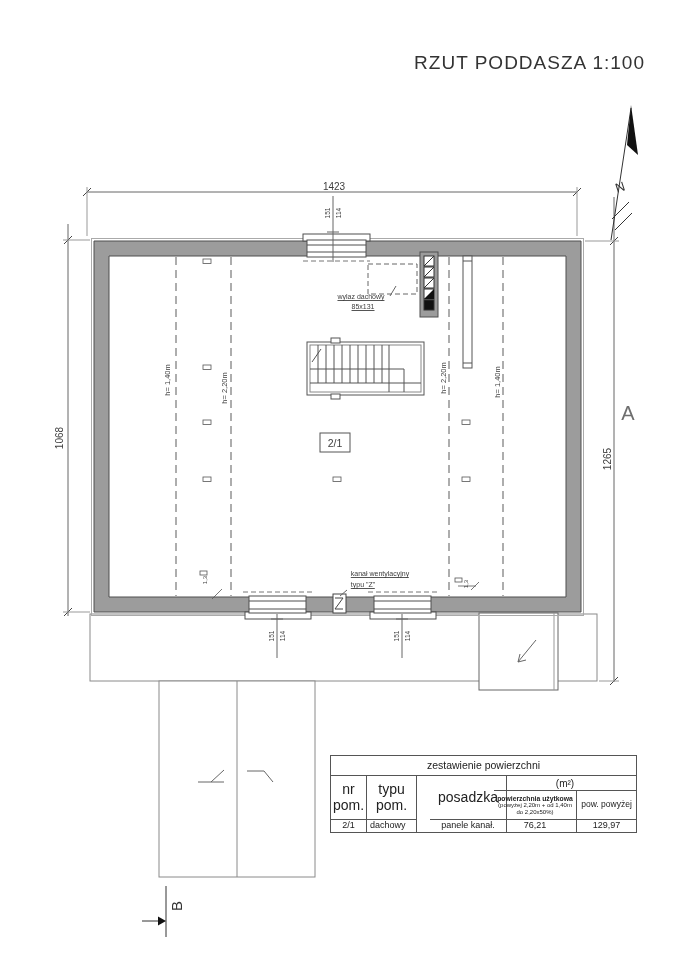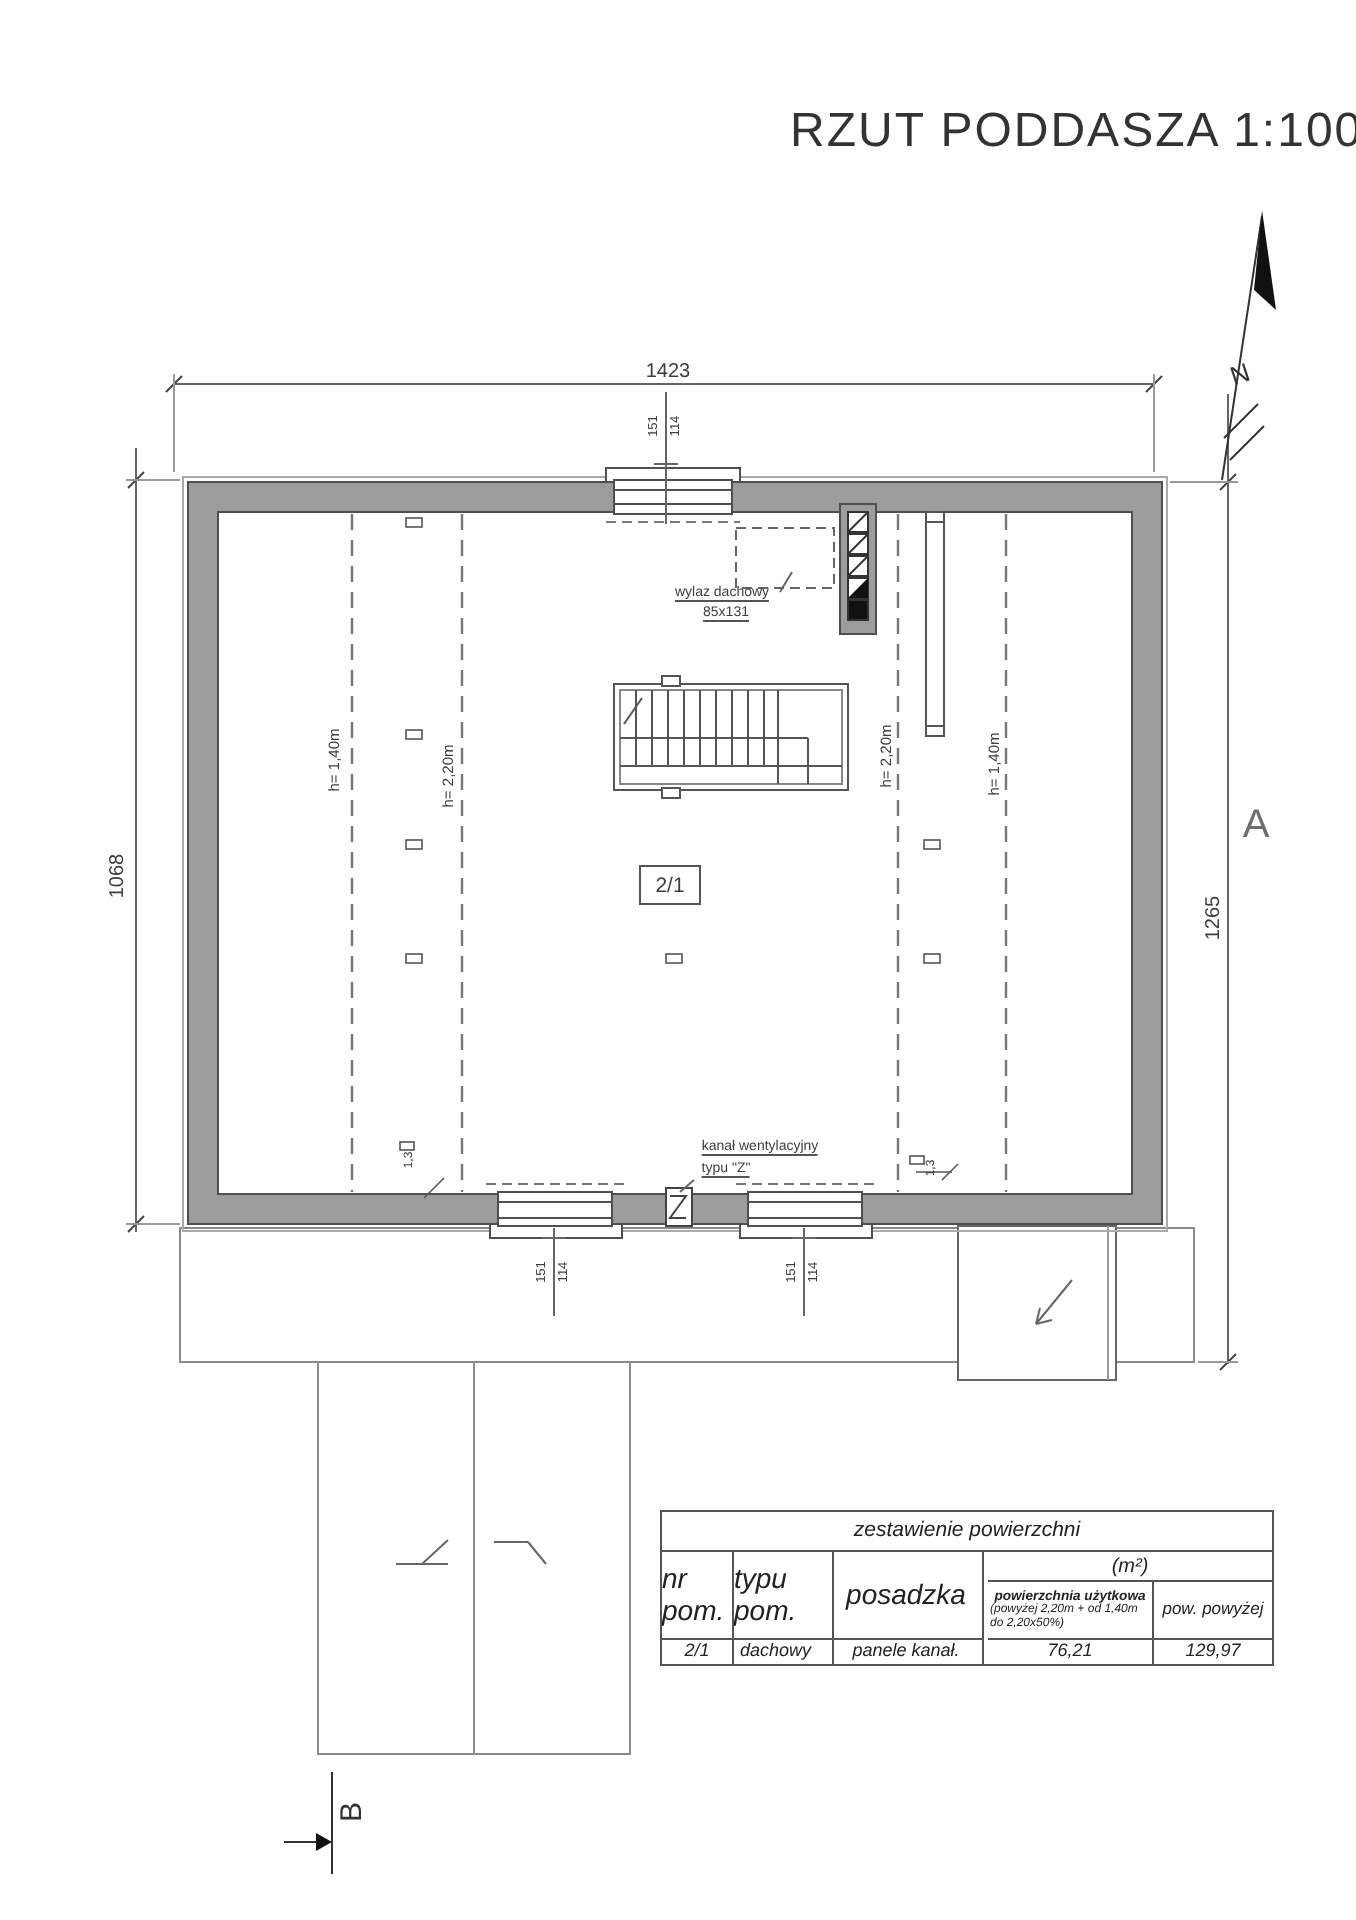--- a/index.html
+++ b/index.html
@@ -7,36 +7,36 @@
         font-family:"Liberation Sans", sans-serif;color:#3d3d3d;}
   svg{position:absolute;left:0;top:0;}
   .lab{position:absolute;white-space:nowrap;color:#3d3d3d;}
   .ctr{transform:translate(-50%,-50%);}
   .vrt{transform:translate(-50%,-50%) rotate(-90deg);}
   .dim{font-size:10px;}
   .sm{font-size:6.5px;}
   .xs{font-size:6px;}
   .h-lab{font-size:7.5px;}
   .note{font-size:7px;border-bottom:1px solid #555;padding-bottom:0px;}
-  .title{font-size:24px;letter-spacing:1px;color:#333;text-align:right;width:250px;}
+  .title{font-size:19px;letter-spacing:1px;color:#333;text-align:right;width:250px;}
   .sec{font-size:20px;color:#6e6e6e;}
   .secB{font-size:15px;color:#333;transform:translate(-50%,-50%) rotate(-90deg);}
   .north{font-size:13px;color:#333;transform:translate(-50%,-50%) rotate(-18deg);}
   .roomtag{font-size:10.5px;}
   .watermark{font-size:34px;font-weight:bold;letter-spacing:3px;color:#d4d4d4;
              -webkit-text-stroke:1px #ededed;text-shadow:0 0 1px #f2f2f2;}
   
   .atable{position:absolute;left:330px;top:755px;width:307px;height:78px;
           border:1px solid #555;box-sizing:border-box;font-size:9px;color:#222;}
   .tc{position:absolute;box-sizing:border-box;display:flex;align-items:center;
-      justify-content:center;text-align:left;line-height:1.1;font-style:italic;}
+      justify-content:center;text-align:center;line-height:1.1;}
   .bb{border-bottom:1px solid #555;} .br{border-right:1px solid #555;}
   .bt{border-top:1px solid #555;}
   .t-title{left:0;top:0;width:305px;height:20px;font-size:10.5px;}
-  .c1{left:0;width:36px;} .c2{left:36px;width:50px;} .c3{left:84px;width:77px;}
+  .c1{left:0;width:36px;} .c2{left:36px;width:50px;} .c3{left:99px;width:77px;}
   .c4{left:163px;width:83px;} .c5{left:246px;width:59px;}
   .hrow{top:20px;height:43px;font-size:14px;}
   .hrow2{top:35px;height:28px;font-size:8.5px;}
   .m2c{left:163px;top:20px;width:142px;height:15px;font-size:10px;}
   .drow{top:63px;height:13px;font-size:9px;}
   .c4h{flex-direction:column;font-size:6px;padding:0 1px;}
   .c4h .b1{font-weight:bold;font-size:6.8px;}
   .leftcell{justify-content:flex-start;padding-left:3px;}
 </style>
 </head>

